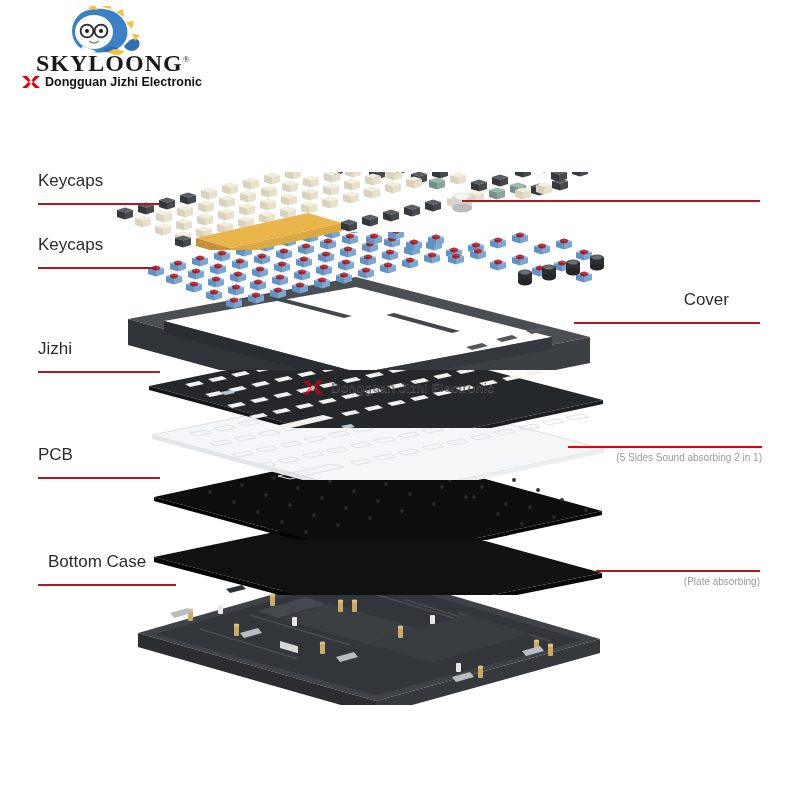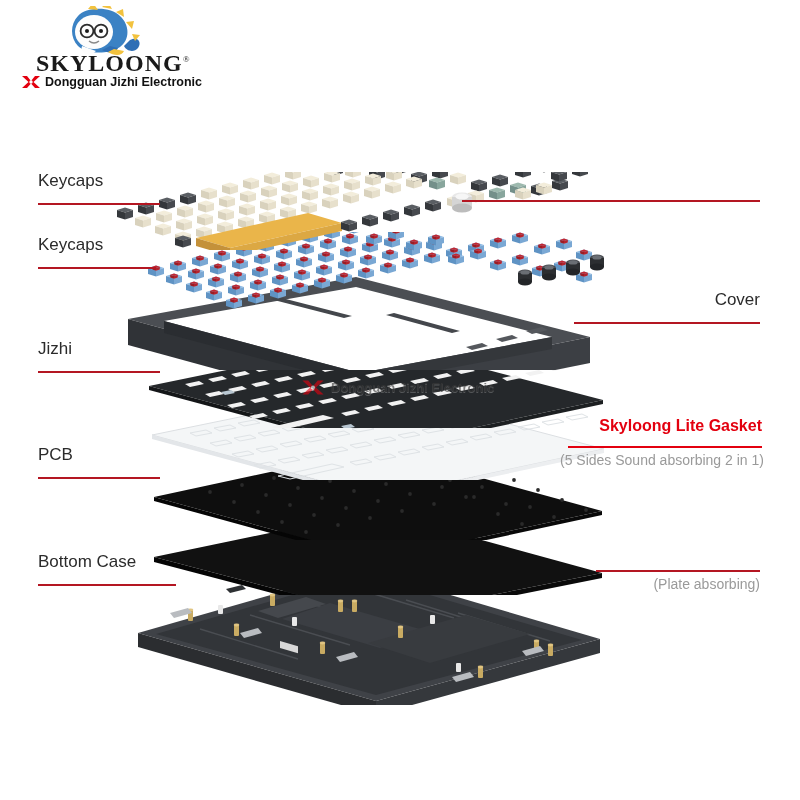--- a/index.html
+++ b/index.html
@@ -12,21 +12,21 @@
   .wordmark{position:absolute;left:18px;top:44px;font-size:24px;font-weight:bold;letter-spacing:1px;
             color:#1a1a1a;font-family:Liberation Serif, serif;}
   .wordmark .reg{font-size:9px;vertical-align:super;font-weight:normal;}
   .subbrand{position:absolute;left:2px;top:68px;display:flex;align-items:center;gap:3px;}
   .subbrand .txt{font-size:12.5px;font-weight:bold;color:#111;white-space:nowrap;}
 
   
   .callout{position:absolute;}
   .callout .cap{font-size:17px;color:#2b2b2b;white-space:nowrap;line-height:1.05;
                 font-family:"Liberation Sans",sans-serif;font-weight:400;}
-  .callout .sub{font-size:14px;color:#9a9a9a;white-space:nowrap;margin-top:2px;}
+  .callout .sub{font-size:10px;color:#9a9a9a;white-space:nowrap;margin-top:2px;}
   .callout.right{text-align:right;}
   .callout.accent .cap{color:#e3000f;font-weight:bold;font-size:16px;}
 
   
   .leader{position:absolute;height:2px;background:#b41622;}
   .leader.bright{background:#e3000f;}
 
   
   .layer{position:absolute;transform-origin:50% 50%;}
 
@@ -665,32 +665,29 @@
   </div>
 
   <div class="callout" style="left:38px;top:340px;width:126px;">
     <div class="cap">Jizhi</div>
   </div>
 
   <div class="callout" style="left:38px;top:446px;width:126px;">
     <div class="cap">PCB</div>
   </div>
 
-  <div class="callout" style="left:38px;top:553px;width:142px;">
+  <div class="callout" style="left:48px;top:553px;width:142px;">
     <div class="cap">Bottom Case</div>
   </div>
 
 
-  <div class="callout right" style="left:600px;top:291px;width:160px;">
+  <div class="callout right" style="left:569px;top:291px;width:160px;">
     <div class="cap">Cover</div>
   </div>
 
-  <div class="callout right accent" style="left:560px;top:418px;width:202px;">
-    <div class="cap">Skyloong Lite Gasket</div>
-  </div>
   <div class="callout right" style="left:560px;top:450px;width:202px;">
     <div class="sub">(5 Sides Sound absorbing 2 in 1)</div>
   </div>
 
   <div class="callout right" style="left:592px;top:574px;width:168px;">
     <div class="sub">(Plate absorbing)</div>
   </div>
 
 </div>
 

